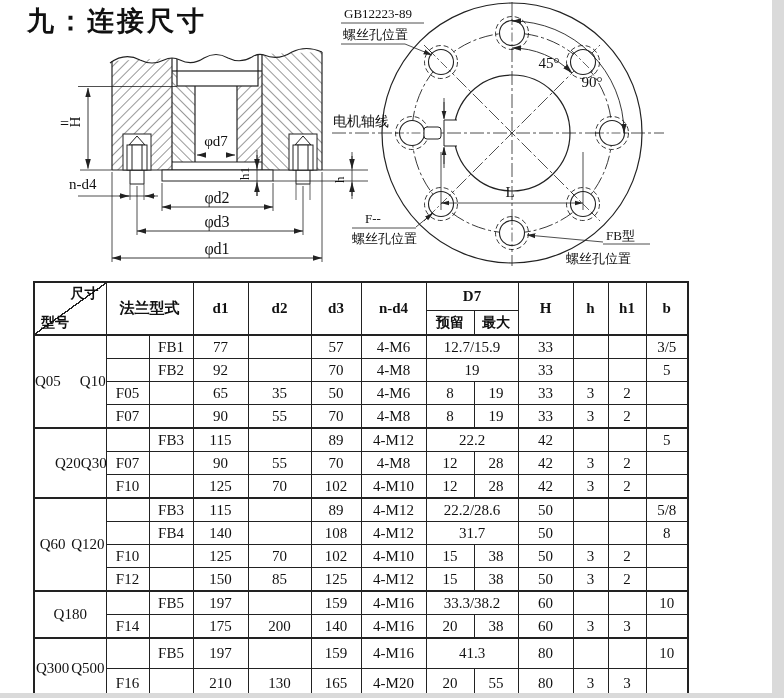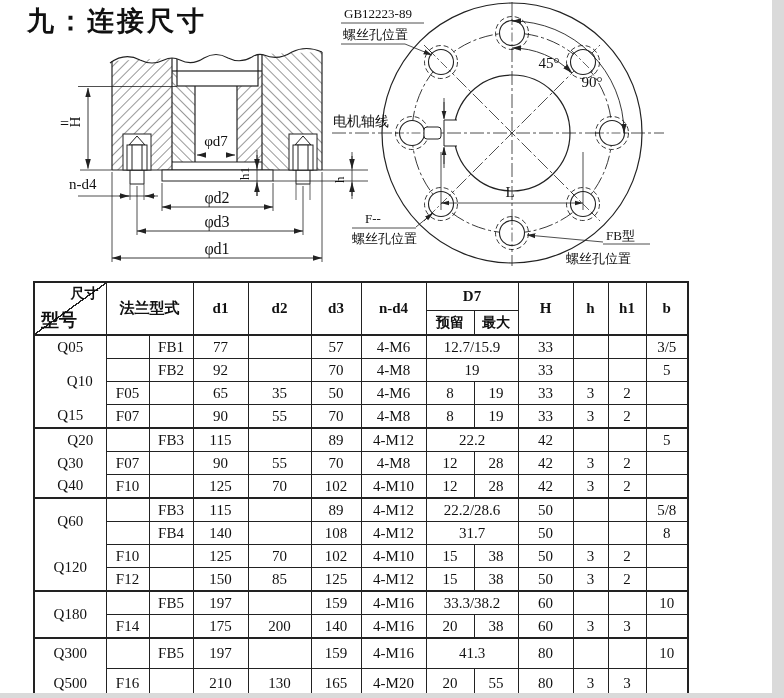--- a/index.html
+++ b/index.html
@@ -28,23 +28,23 @@
   table.dim thead td{font-size:15px;font-weight:bold;}
   table.dim tr.gs td{border-top:2px solid #222;}
   table.dim thead tr.h1 td{border-top:2px solid #222;}
   td.diag{
     position:relative;
     background:linear-gradient(to bottom right,
       transparent calc(50% - 0.7px), #222 calc(50% - 0.7px),
       #222 calc(50% + 0.7px), transparent calc(50% + 0.7px));
   }
   td.diag .tr{position:absolute;top:2px;right:7px;font-size:14px;}
-  td.diag .bl{position:absolute;bottom:2px;left:6px;font-size:18px;}
+  td.diag .bl{position:absolute;bottom:2px;left:6px;font-size:14px;}
   td.model-cell{padding:0;}
-  .mstack{display:flex;flex-direction:column;height:100%;width:100%;}
+  .mstack{display:flex;height:100%;width:100%;}
   .mlabel{display:flex;align-items:center;justify-content:center;font-size:15px;}
   tr.g4 td{height:29px;}
   .scan-edge-r{position:absolute;right:0;top:0;width:12px;height:100%;background:#dadada;}
   .scan-edge-b{position:absolute;left:0;bottom:0;width:100%;height:5px;background:#dadada;}
 </style>
 </head>
 <body>
 
 <div class="page-title">九：连接尺寸</div>
 

